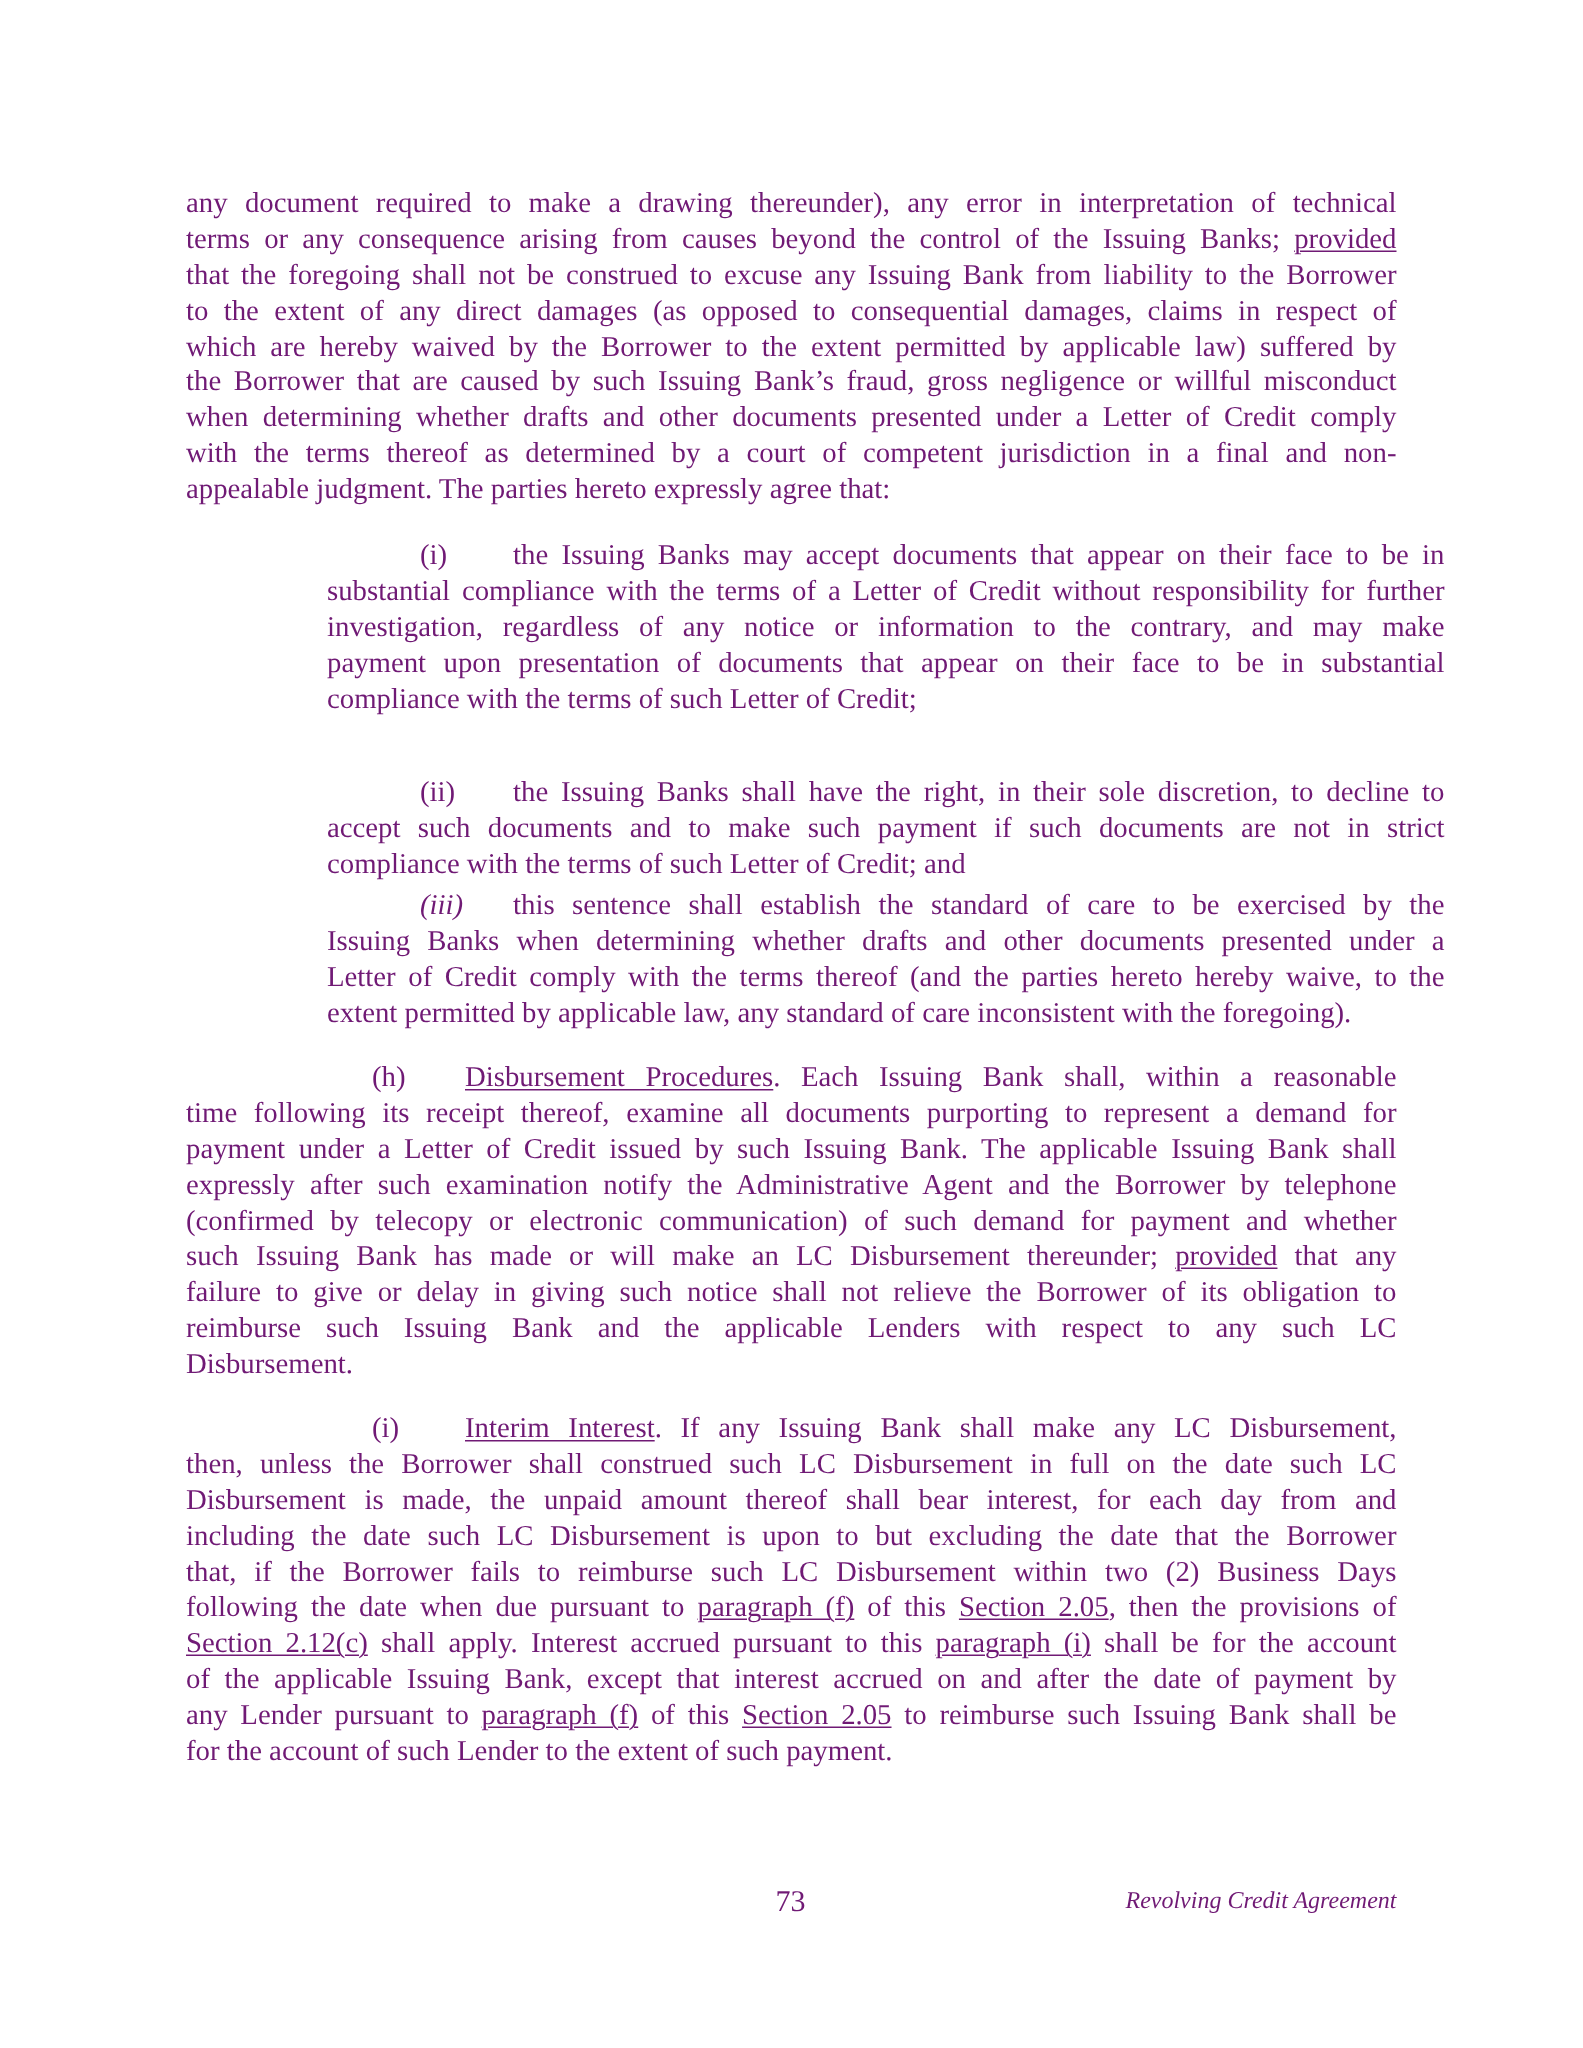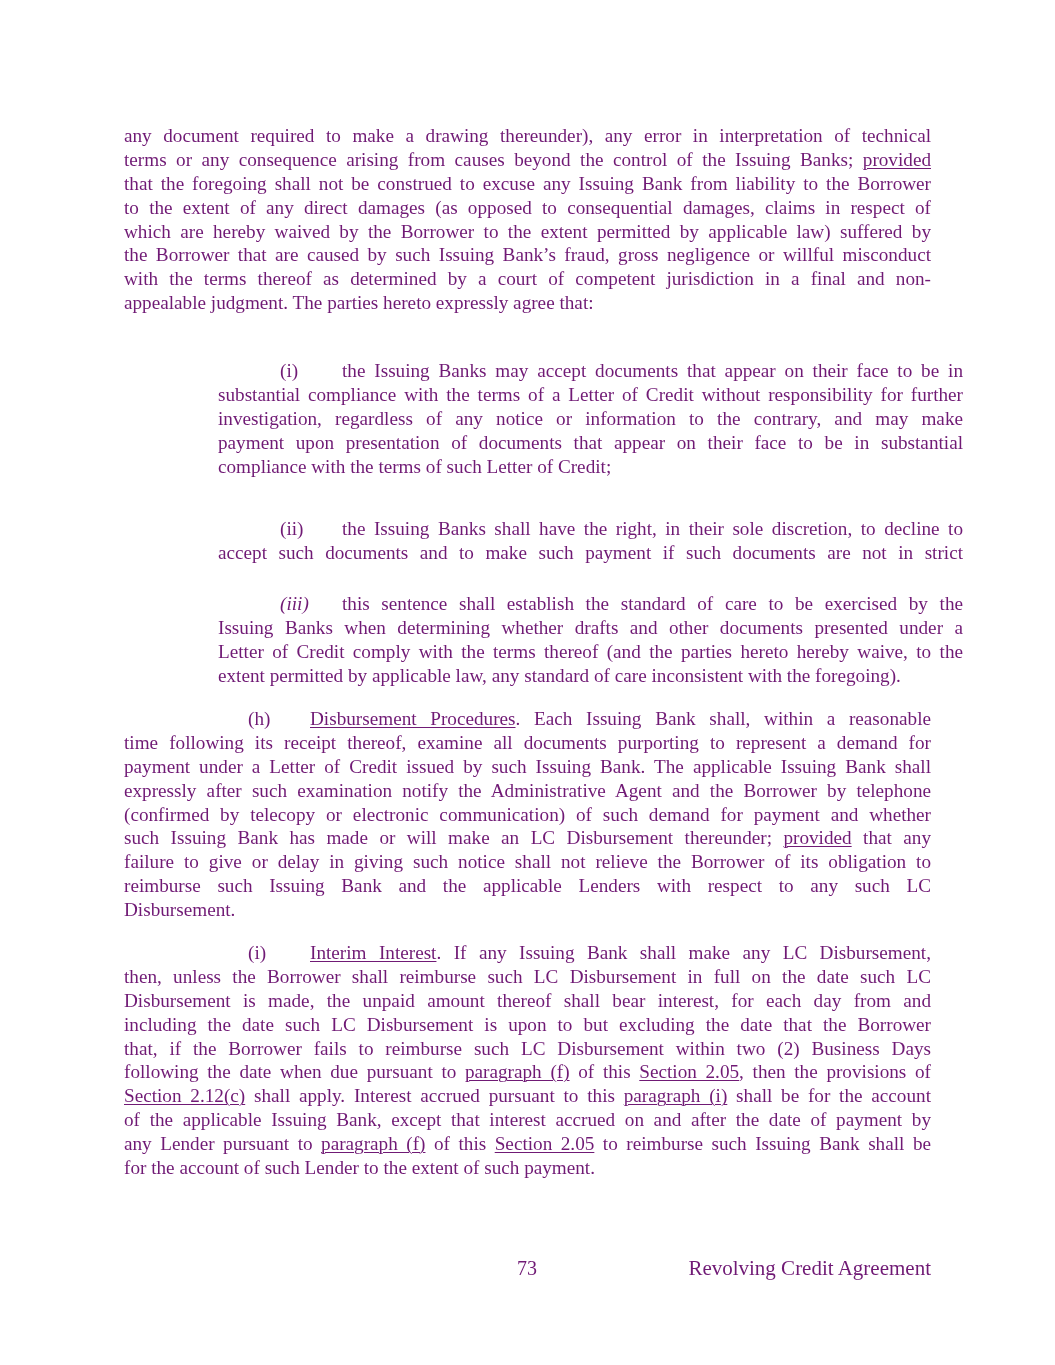--- a/index.html
+++ b/index.html
@@ -13,49 +13,51 @@
   .block { position: absolute; left: 124px; width: 807px; }
   .block.indented { left: 186px; width: 745px; margin-left: 32px; }
   .ln {
     height: 23.9px; line-height: 23.9px; white-space: nowrap;
     text-align: justify; text-align-last: justify;
   }
   .ln.last { text-align-last: left; }
   .u { text-decoration: underline; text-underline-offset: 2px; text-decoration-thickness: 1px; }
   .enum { display: inline-block; }
   .footer-num { position: absolute; left: 517px; top: 1256px; font-size: 20px; line-height: 24px; }
-  .footer-title { position: absolute; right: 124px; top: 1256px; font-size: 21px; line-height: 24px; }
+  .footer-title { position: absolute; right: 124px; top: 1256px; font-size: 16px; line-height: 24px; font-style: italic; }
 </style>
 </head>
 <body>
 
 <div class="page">
 
   <div class="block" style="top:124px;">
     <div class="ln">any document required to make a drawing thereunder), any error in interpretation of technical</div>
     <div class="ln"><span>terms or any consequence arising from causes beyond the control of the Issuing Banks; </span><span class="u">provided</span></div>
     <div class="ln">that the foregoing shall not be construed to excuse any Issuing Bank from liability to the Borrower</div>
     <div class="ln">to the extent of any direct damages (as opposed to consequential damages, claims in respect of</div>
     <div class="ln">which are hereby waived by the Borrower to the extent permitted by applicable law) suffered by</div>
     <div class="ln">the Borrower that are caused by such Issuing Bank’s fraud, gross negligence or willful misconduct</div>
+    <div class="ln">when determining whether drafts and other documents presented under a Letter of Credit comply</div>
     <div class="ln">with the terms thereof as determined by a court of competent jurisdiction in a final and non-</div>
     <div class="ln last">appealable judgment.  The parties hereto expressly agree that:</div>
   </div>
 
   <div class="block indented" style="top:359px;">
     <div class="ln"><span class="enum" style="width:62px;padding-left:62px;">(i)</span><span>the Issuing Banks may accept documents that appear on their face to be in</span></div>
     <div class="ln">substantial compliance with the terms of a Letter of Credit without responsibility for further</div>
     <div class="ln">investigation, regardless of any notice or information to the contrary, and may make</div>
     <div class="ln">payment upon presentation of documents that appear on their face to be in substantial</div>
     <div class="ln last">compliance with the terms of such Letter of Credit;</div>
   </div>
 
   <div class="block indented" style="top:517px;">
     <div class="ln"><span class="enum" style="width:62px;padding-left:62px;">(ii)</span><span>the Issuing Banks shall have the right, in their sole discretion, to decline to</span></div>
     <div class="ln">accept such documents and to make such payment if such documents are not in strict</div>
+    <div class="ln last">compliance with the terms of such Letter of Credit; and</div>
   </div>
 
   <div class="block indented" style="top:592px;">
     <div class="ln"><span class="enum" style="width:62px;padding-left:62px;font-style:italic;">(iii)</span><span>this sentence shall establish the standard of care to be exercised by the</span></div>
     <div class="ln">Issuing Banks when determining whether drafts and other documents presented under a</div>
     <div class="ln">Letter of Credit comply with the terms thereof (and the parties hereto hereby waive, to the</div>
     <div class="ln last">extent permitted by applicable law, any standard of care inconsistent with the foregoing).</div>
   </div>
 
   <div class="block" style="top:707px;">
@@ -65,21 +67,21 @@
     <div class="ln">expressly after such examination notify the Administrative Agent and the Borrower by telephone</div>
     <div class="ln">(confirmed by telecopy or electronic communication) of such demand for payment and whether</div>
     <div class="ln"><span>such Issuing Bank has made or will make an LC Disbursement thereunder; </span><span class="u">provided</span><span> that any</span></div>
     <div class="ln">failure to give or delay in giving such notice shall not relieve the Borrower of its obligation to</div>
     <div class="ln">reimburse such Issuing Bank and the applicable Lenders with respect to any such LC</div>
     <div class="ln last">Disbursement.</div>
   </div>
 
   <div class="block" style="top:941px;">
     <div class="ln"><span class="enum" style="width:62px;padding-left:124px;">(i)</span><span class="u">Interim Interest</span><span>.  If any Issuing Bank shall make any LC Disbursement,</span></div>
-    <div class="ln">then, unless the Borrower shall reimburse such LC Disbursement in full on the date such LC</div>
+    <div class="ln">then, unless the Borrower shall construed such LC Disbursement in full on the date such LC</div>
     <div class="ln">Disbursement is made, the unpaid amount thereof shall bear interest, for each day from and</div>
     <div class="ln">including the date such LC Disbursement is upon to but excluding the date that the Borrower</div>
     <div class="ln">that, if the Borrower fails to reimburse such LC Disbursement within two (2)  Business Days</div>
     <div class="ln"><span>following the date when due pursuant to </span><span class="u">paragraph (f)</span><span> of this </span><span class="u">Section 2.05</span><span>, then the provisions of</span></div>
     <div class="ln"><span class="u">Section 2.12(c)</span><span> shall apply.  Interest accrued pursuant to this </span><span class="u">paragraph (i)</span><span> shall be for the account</span></div>
     <div class="ln">of the applicable Issuing Bank, except that interest accrued on and after the date of payment by</div>
     <div class="ln"><span>any Lender pursuant to </span><span class="u">paragraph (f)</span><span> of this </span><span class="u">Section 2.05</span><span> to reimburse such Issuing Bank shall be</span></div>
     <div class="ln last">for the account of such Lender to the extent of such payment.</div>
   </div>
 

